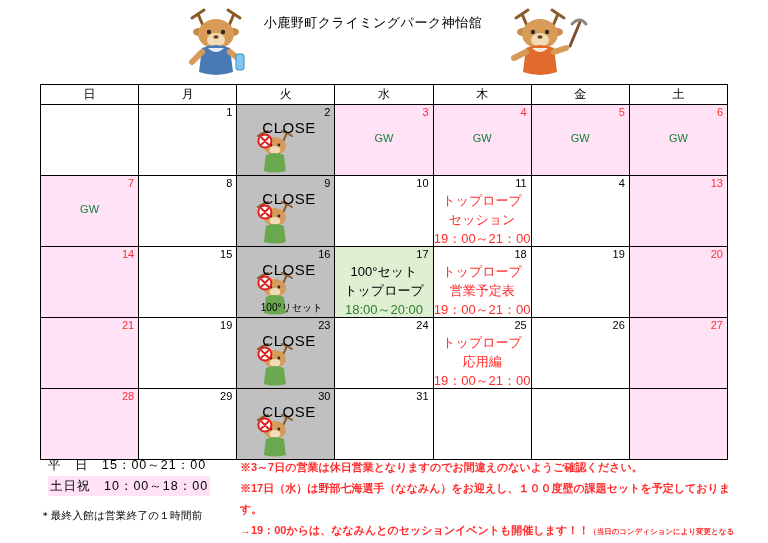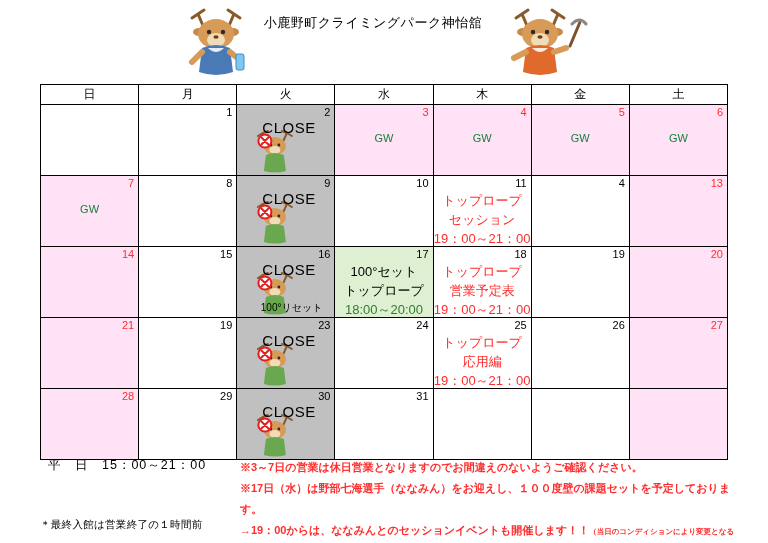--- a/index.html
+++ b/index.html
@@ -71,21 +71,21 @@
   .close-mascot { position: absolute; left: 50%; top: 10px; transform: translateX(-72%); width: 46px; height: 44px; }
   .reset-text {
     position: absolute; bottom: 2px; left: 0; right: 12px; text-align: right; font-size: 10px;
   }
 
   
   .footer { position: absolute; left: 40px; top: 455px; width: 700px; }
   .legend { position: absolute; left: 0; top: 0; font-size: 12.5px; line-height: 1.65; letter-spacing: 1px; margin-left: 8px; }
   .legend .row { white-space: nowrap; }
   .legend .sat-row { background: #ffe2f5; display: inline-block; padding: 0 2px; }
-  .note { position: absolute; left: 0; top: 54px; font-size: 10.5px; letter-spacing: .3px; margin-top: 9px; }
+  .note { position: absolute; left: 0; top: 54px; font-size: 10.5px; letter-spacing: .3px; }
   .notes-right { position: absolute; left: 200px; top: 2px; font-size: 11px; line-height: 1.9; }
   .notes-right .n { color: #ff2d2d; font-weight: bold; }
   .notes-right .small { font-size: 7.5px; color: #ff2d2d; }
 </style>
 </head>
 <body>
 
 <div class="page">
 
   <div class="header">
@@ -363,20 +363,21 @@
           <td></td>
           <td></td>
           <td class="pinkbg"></td>
         </tr>
       </tbody>
   </table>
 
   <div class="footer">
     <div class="legend">
       <div class="row">平　日　15：00～21：00</div>
+      <div class="row sat-row">土日祝　10：00～18：00</div>
     </div>
     <div class="note">＊最終入館は営業終了の１時間前</div>
     <div class="notes-right">
       <div class="n">※3～7日の営業は休日営業となりますのでお間違えのないようご確認ください。</div>
       <div class="n">※17日（水）は野部七海選手（ななみん）をお迎えし、１００度壁の課題セットを予定しております。</div>
       <div class="n">
         <span>→19：00からは、ななみんとのセッションイベントも開催します！！</span><span class="small">（当日のコンディションにより変更となる場合があります）</span>
       </div>
     </div>
   </div>

